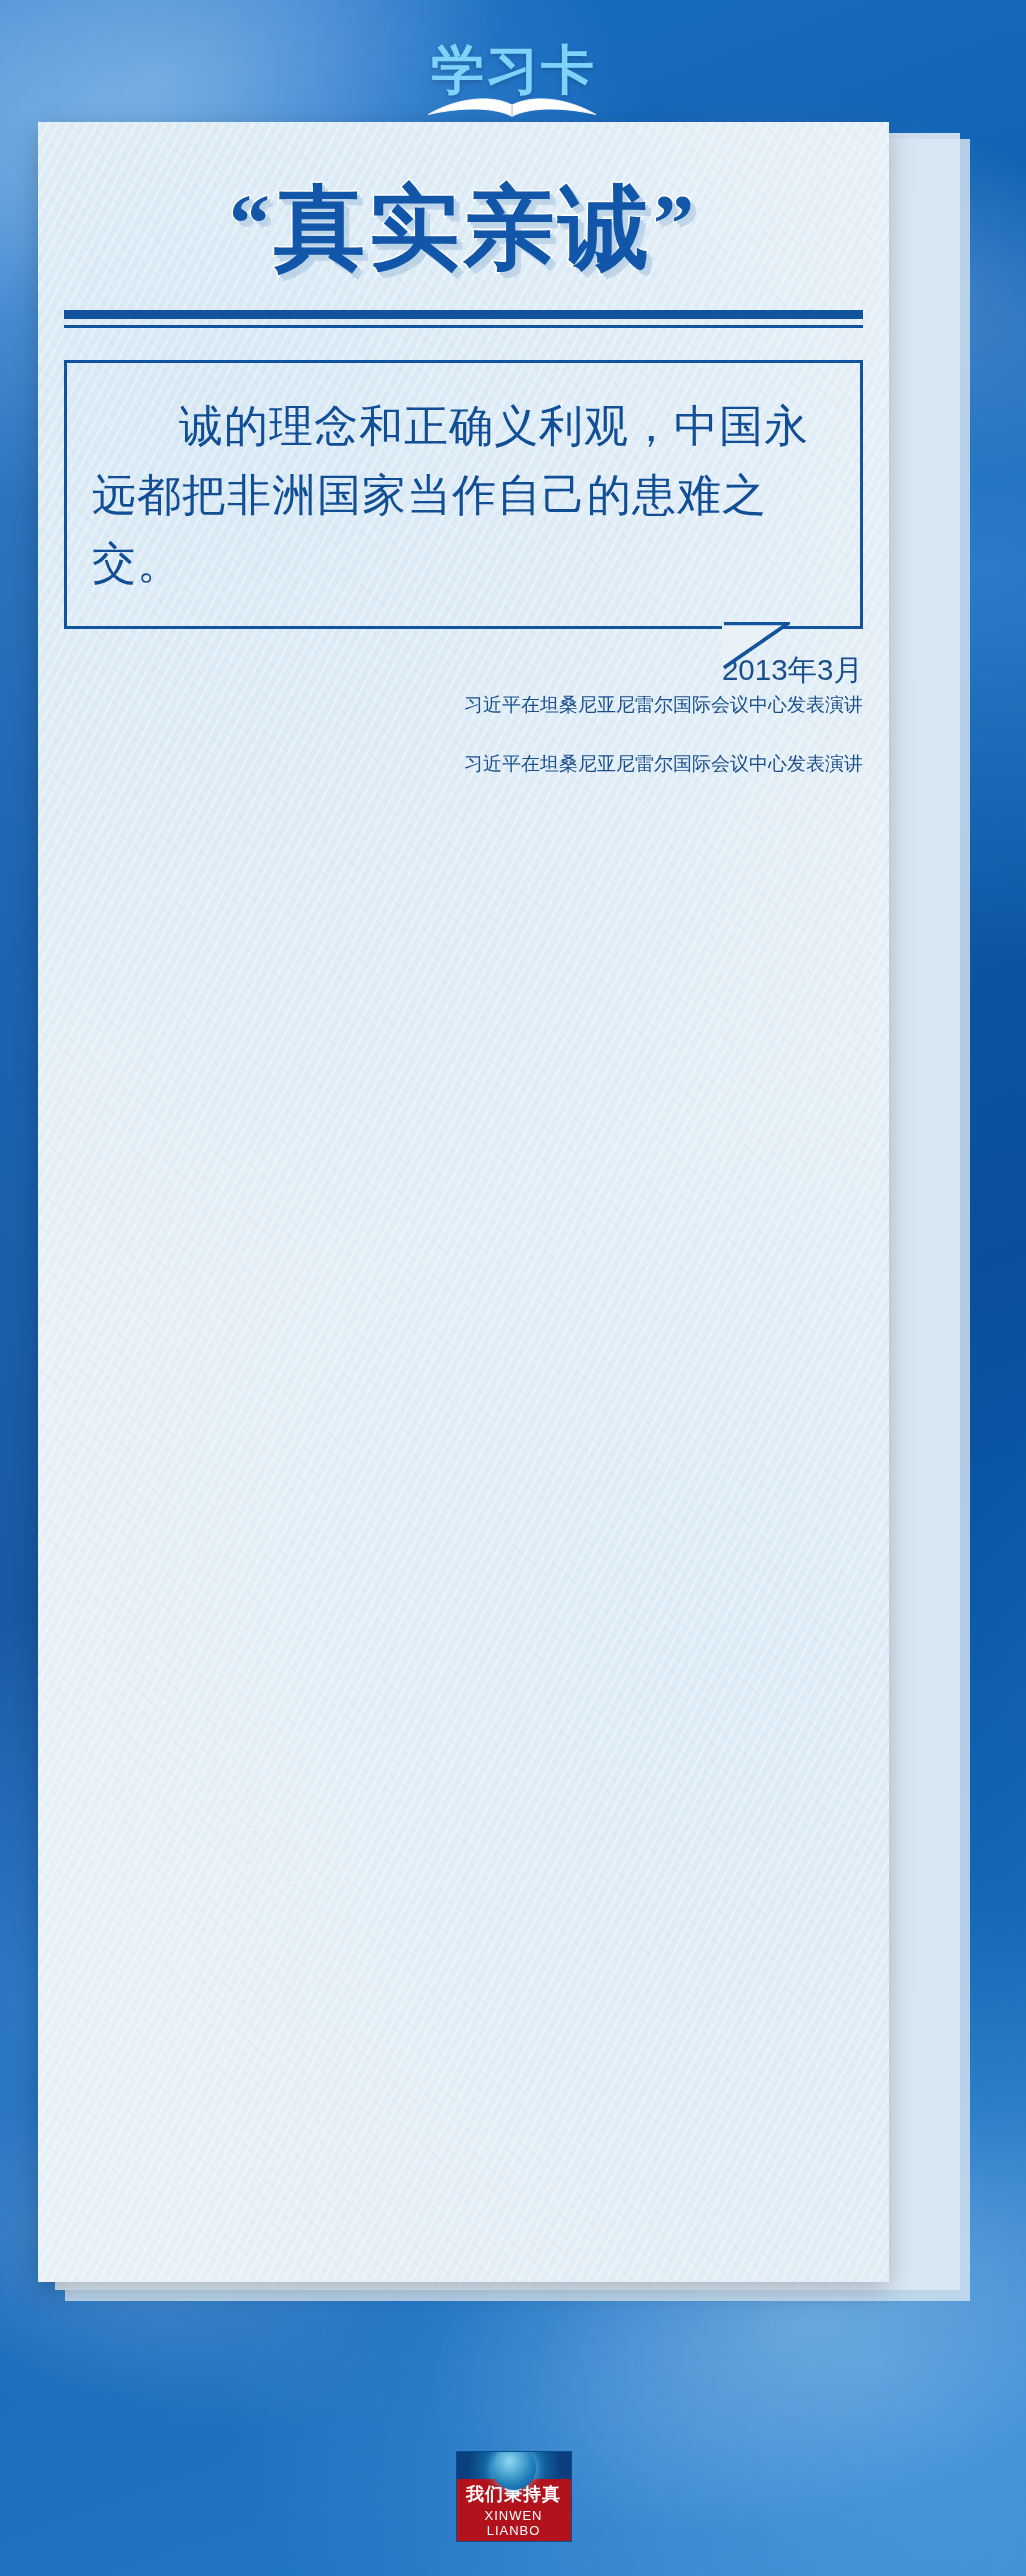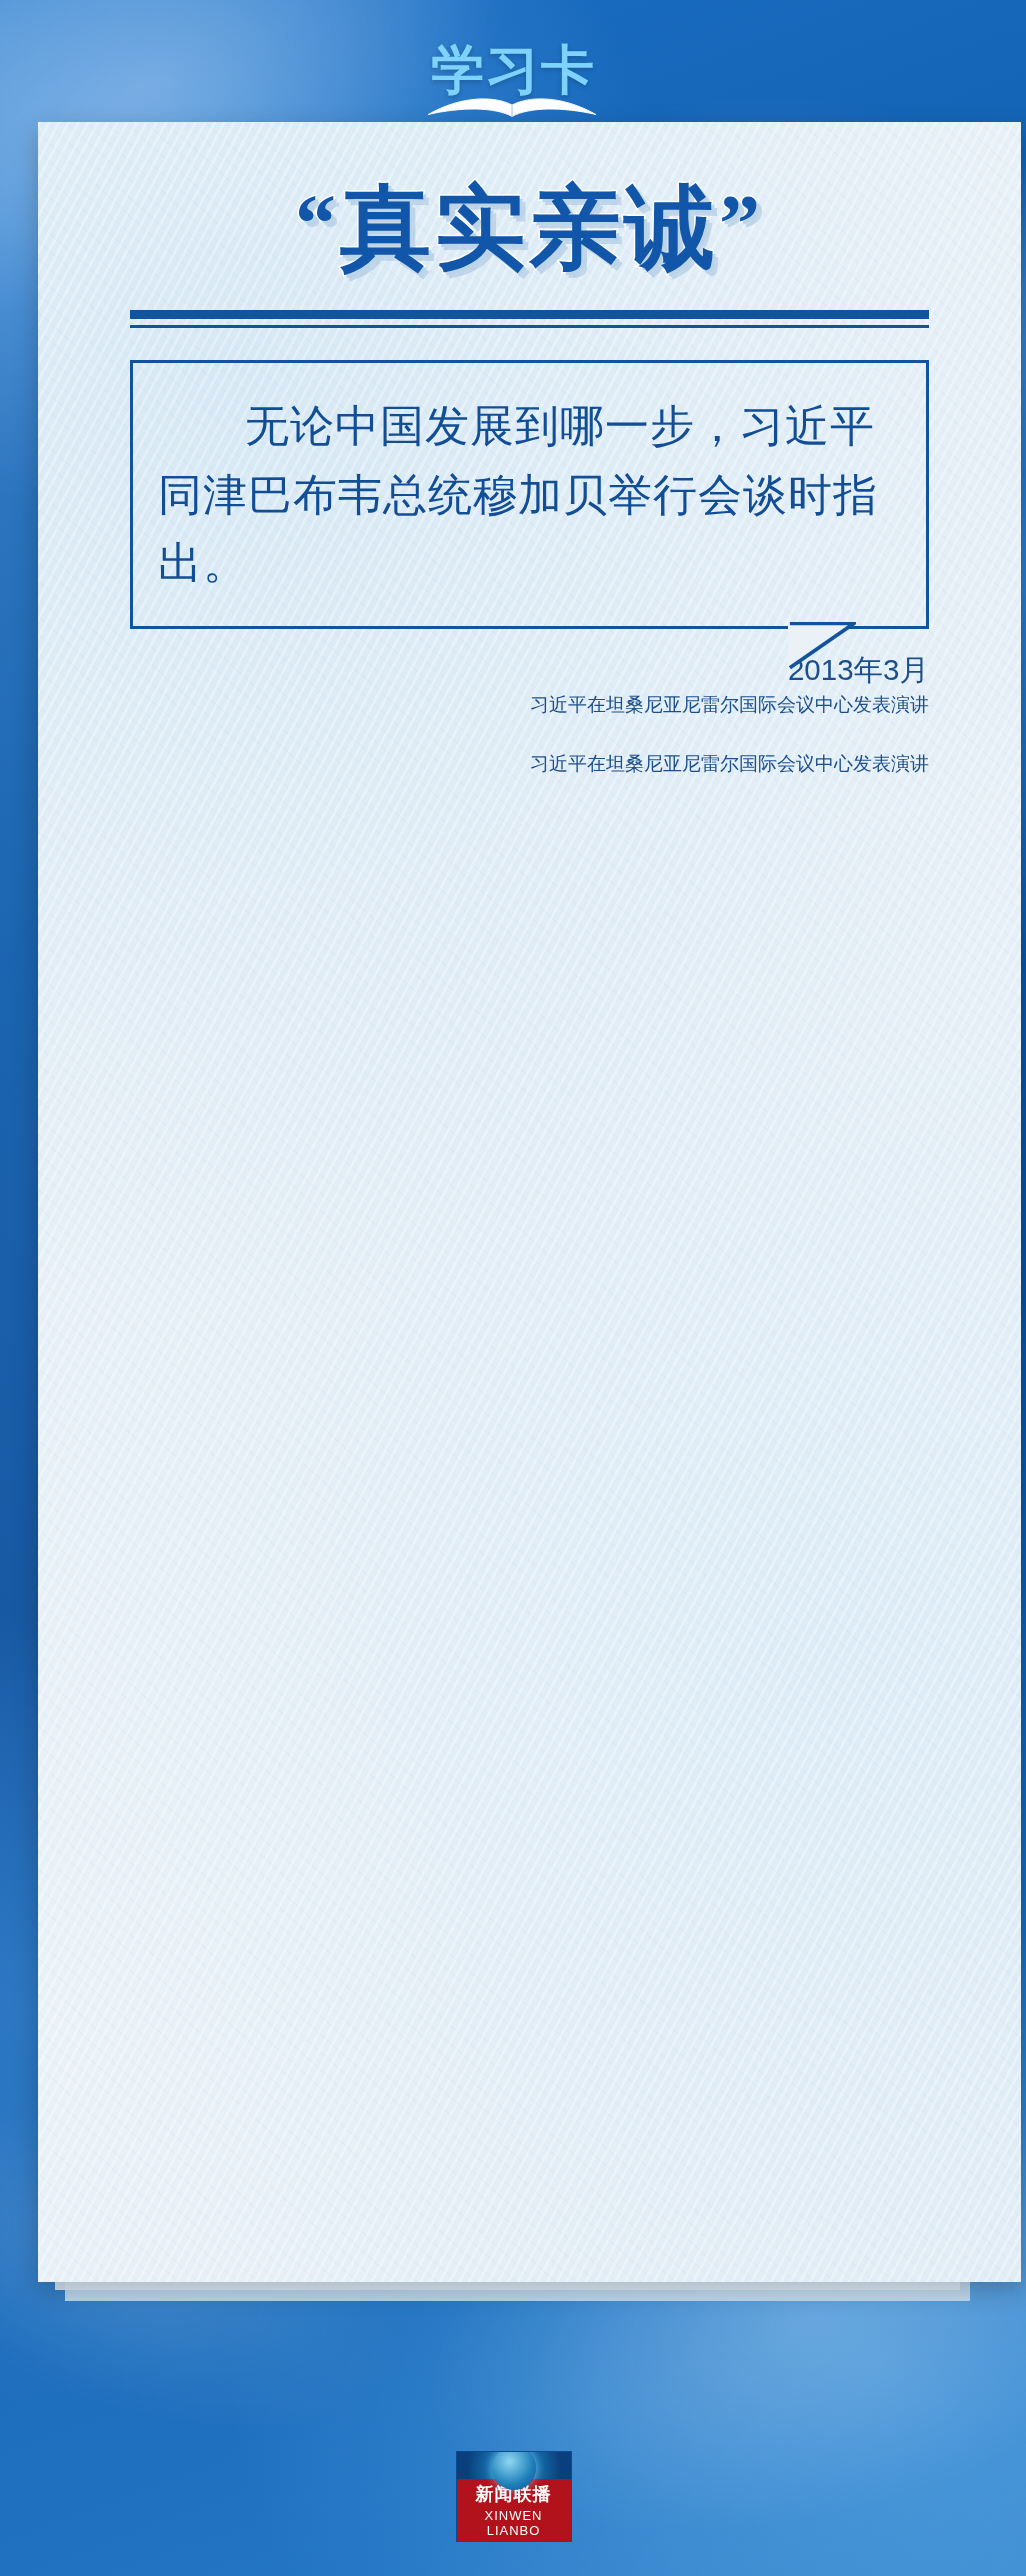--- a/index.html
+++ b/index.html
@@ -95,21 +95,21 @@
     background: #cfe0ef;
     opacity: 0.85;
   }
   .card-shadow.s1 { left: 65px; top: 139px; width: 905px; height: 2162px; }
   .card-shadow.s2 { left: 55px; top: 133px; width: 905px; height: 2157px; opacity: 0.92; background:#dbe8f4; }
 
   .card {
     position: absolute;
     left: 38px;
     top: 122px;
-    width: 983px;
+    width: 851px;
     height: 2160px;
     background:
       radial-gradient(circle at 20% 12%, rgba(190,220,240,0.45), rgba(255,255,255,0) 45%),
       radial-gradient(circle at 80% 70%, rgba(200,226,244,0.40), rgba(255,255,255,0) 50%),
       linear-gradient(150deg, #eef4f9 0%, #e7f0f7 40%, #eaf2f8 70%, #e4eef6 100%);
     box-shadow: 0 7.6px 25px rgba(0,0,0,0.22);
   }
   .card::before {
     content:"";
     position:absolute;
@@ -303,21 +303,21 @@
       </div>
     </div>
 
     <div class="rules">
       <div class="rule-thick"></div>
       <div class="rule-thin"></div>
     </div>
 
     <div class="quote-block">
       <div class="bubble">
-        <p>无论中国发展到哪一步，习近平同津巴布韦总统穆加贝举行会谈时指出。</p>
+        <p>诚的理念和正确义利观，中国永远都把非洲国家当作自己的患难之交。</p>
         <svg class="tail" viewBox="0 0 72 50">
           <path d="M0 0 L72 0 L0 50 Z" fill="#eaf2f8"></path>
           <path d="M2 1 L70 1 L2 48" fill="none" stroke="#12539e" stroke-width="4"></path>
         </svg>
       </div>
       <div class="attrib">
         <div class="date">2013年3月</div>
         <div class="desc">习近平在坦桑尼亚尼雷尔国际会议中心发表演讲</div>
       </div>
     </div>
@@ -327,17 +327,17 @@
         <div class="desc">习近平在坦桑尼亚尼雷尔国际会议中心发表演讲</div>
       </div>
     </div>
 
   </div>
 </div>
 
 <div class="footer">
   <div class="badge">
     <div class="badge-globe"></div>
-    <div class="badge-name">新闻联播</div>
+    <div class="badge-name">我们秉持真</div>
     <div class="badge-sub">XINWEN LIANBO</div>
   </div>
 </div>
 
 
 </body></html>

